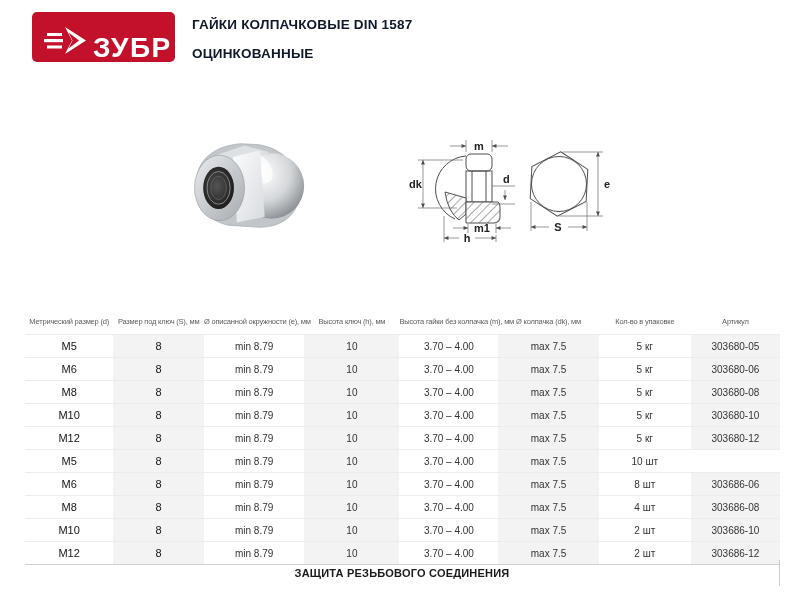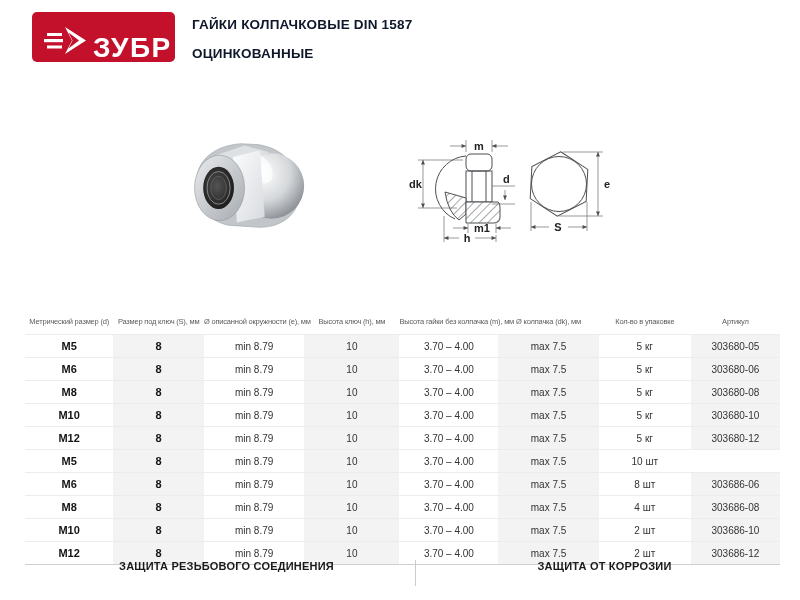--- a/index.html
+++ b/index.html
@@ -26,24 +26,24 @@
   .trow{height:22px;align-items:center;border-top:1px solid #ececec;}
   .tbl-body .trow:last-child{border-bottom:1px solid #cfcfcf;}
   .cell{text-align:center;box-sizing:border-box;overflow:visible;}
   .cell:nth-child(1){width:11.7%}.cell:nth-child(2){width:12%}
   .cell:nth-child(3){width:13.3%}.cell:nth-child(4){width:12.6%}
   .cell:nth-child(5){width:13.1%}.cell:nth-child(6){width:13.3%}
   .cell:nth-child(7){width:12.2%}.cell:nth-child(8){width:11.8%}
   .hcell{font-size:7.5px;color:#5a5c5e;letter-spacing:-.2px;white-space:nowrap;}
   .vcell{font-size:10px;color:#333;height:100%;display:flex;align-items:center;justify-content:center;}
   .vcell:nth-child(even){background:#f3f3f4;}
-  .vcell:nth-child(-n+2){font-weight:700;font-size:11px;color:#141414;}
-
-  
-  .footer{position:absolute;left:38px;top:560px;width:755px;display:flex;align-items:flex-start;}
+  .vcell:nth-child(-n+2){font-weight:400;font-size:11px;color:#141414;}
+
+  
+  .footer{position:absolute;left:25px;top:560px;width:755px;display:flex;align-items:center;}
   .fhalf{flex:1;text-align:center;font-weight:bold;font-size:11px;color:#1a1a1a;letter-spacing:.2px;}
   .fdiv{width:1px;height:26px;background:#ccc;}
 </style>
 </head>
 <body>
 
 <div class="stage">
 
   <div class="logo" id="logoBox" style="background: rgb(195, 17, 43);">
     <span>
@@ -277,16 +277,15 @@
           <div class="cell vcell">max 7.5</div>
           <div class="cell vcell">2 шт</div>
           <div class="cell vcell">303686-12</div>
         </div>
       </div>
   </div>
 
   <div class="footer">
     <div class="fhalf">ЗАЩИТА РЕЗЬБОВОГО СОЕДИНЕНИЯ</div>
     <div class="fdiv"></div>
-    <div class="fhalf">ЗАЩИТА ОТ КОРРОЗИИ</div>
   </div>
 
 </div>
 
 </body></html>

